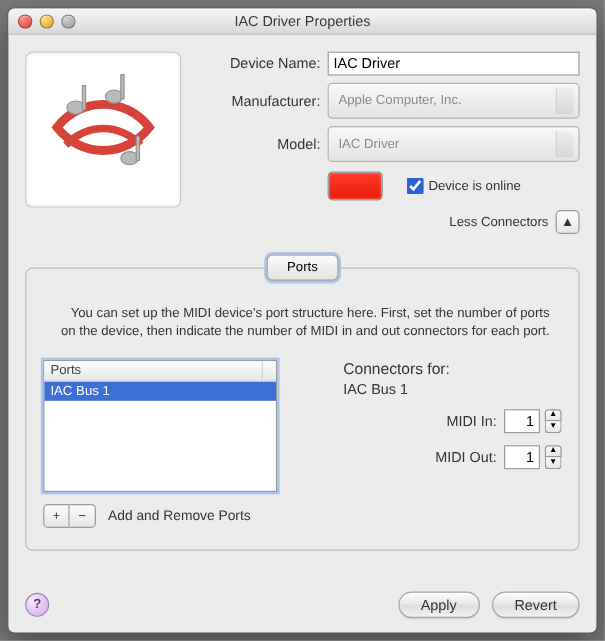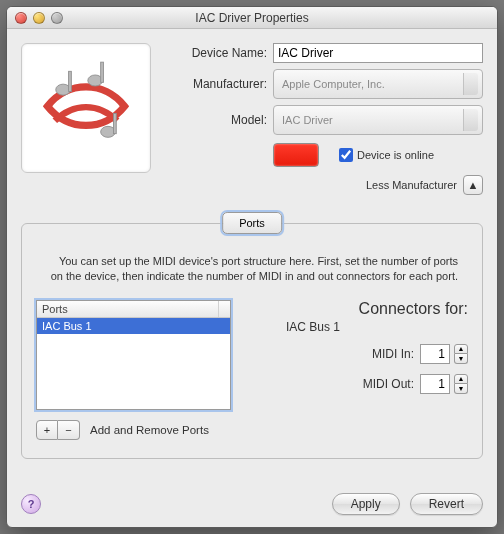--- a/index.html
+++ b/index.html
@@ -46,21 +46,21 @@
 .ports-list .header { height:17px; background: linear-gradient(#fdfdfd,#e8e8e8); border-bottom:1px solid #c9c9c9; padding:0 5px; display:flex; align-items:center; font-size:11px; color:#444; position:relative; }
 .ports-list .header::after { content:""; position:absolute; right:0; top:0; bottom:0; width:11px; border-left:1px solid #d2d2d2; }
 .ports-list .item { height:16px; background:#3d6fd6; color:#fff; display:flex; align-items:center; padding:0 5px; font-size:11px; }
 .add-remove { display:flex; align-items:center; margin-top: 10px; }
 .sq-btn { width:22px; height:20px; border:1px solid #9a9a9a; background: linear-gradient(#fcfcfc,#e6e6e6); display:flex; align-items:center; justify-content:center; font-size:13px; color:#333; }
 .sq-btn:first-child { border-radius:4px 0 0 4px; }
 .sq-btn:nth-child(2) { border-left:none; border-radius:0 4px 4px 0; }
 .add-remove .lbl { margin-left: 10px; font-size:11.5px; color:#333; }
 
 .conn-right { width: 200px; padding-left: 18px; }
-.conn-right .hdr { font-size:16px; color:#333;text-align:right; }
+.conn-right .hdr { font-size:13px; color:#333; }
 .conn-right .bus { font-size:12px; color:#333; margin-top:2px; }
 .midi-row { display:flex; align-items:center; justify-content:flex-end; margin-top: 10px; }
 .midi-row label { font-size:12px; color:#333; margin-right:6px; }
 .midi-row input { width:30px; height:20px; border:1px solid #9a9a9a; text-align:right; padding:0 4px; font-size:12px; }
 .stepper { width:14px; margin-left:4px; display:flex; flex-direction:column; }
 .stepper .s { height:10px; border:1px solid #9a9a9a; background:linear-gradient(#fbfbfb,#e6e6e6); font-size:7px; display:flex; align-items:center; justify-content:center; }
 .stepper .s:first-child { border-radius:3px 3px 0 0; }
 .stepper .s:last-child { border-top:none; border-radius:0 0 3px 3px; }
 
 .footer { position:absolute; left:14px; right:14px; bottom:12px; display:flex; align-items:center; }
@@ -125,21 +125,21 @@
           <label></label>
           <div class="field color-and-online">
             <div class="color-swatch"></div>
             <label class="online-wrap">
               <input type="checkbox" checked="" style="">
               <span>Device is online</span>
             </label>
           </div>
         </div>
         <div class="less-info">
-          <span>Less Manufacturer</span>
+          <span>Less Connectors</span>
           <div class="sq">
             <span>▲</span>
           </div>
         </div>
       </div>
     </div>
 
     <div class="tabset">
       <div class="tab">
           <span>Ports</span>

